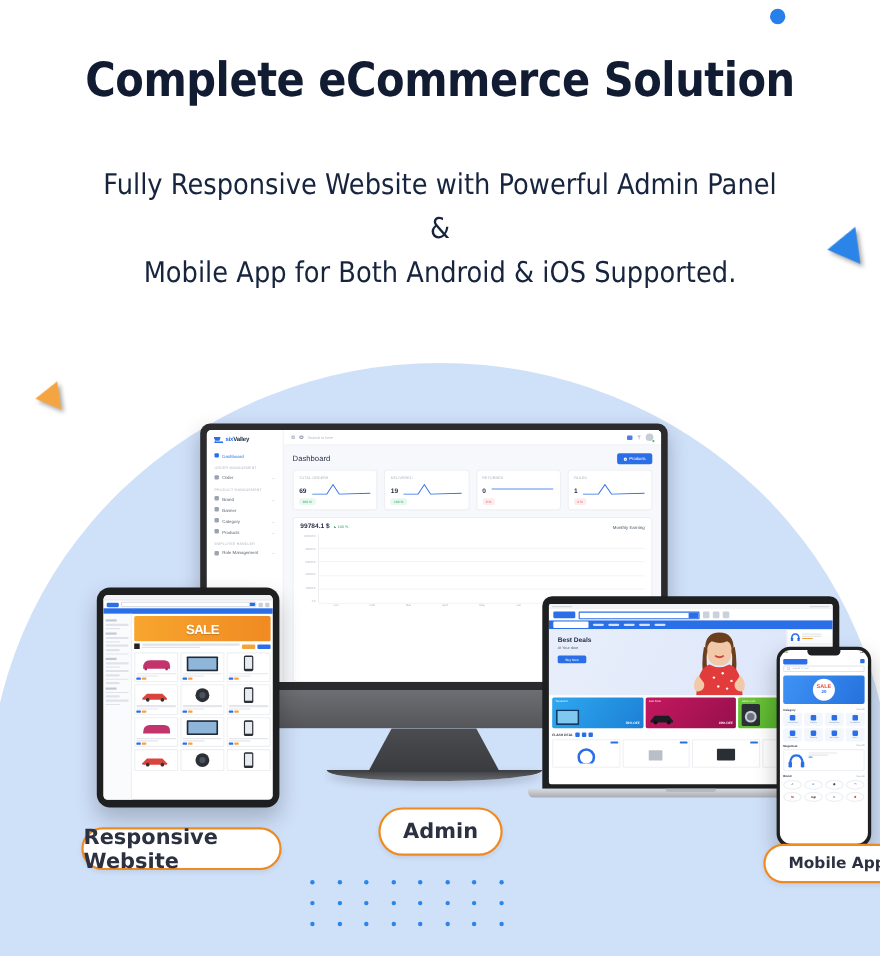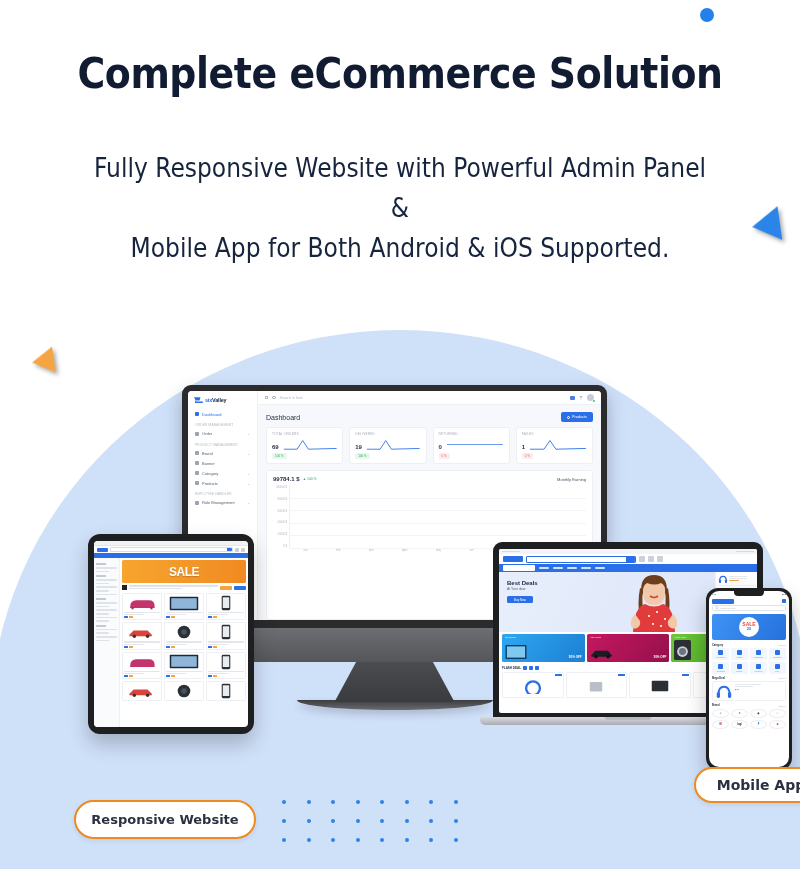--- a/index.html
+++ b/index.html
@@ -267,21 +267,21 @@
   .pbrands .b { height:9px; border-radius:50%; background:#fff; border:0.5px solid #eceef2;
     display:flex; align-items:center; justify-content:center; font-size:2.6px; font-weight:700; }
 
   
   .pill-label {
     position:absolute; background:#fff; border:2px solid #ef8a20;
     border-radius:30px; display:flex; align-items:center; justify-content:center;
     font-family:"DejaVu Sans", sans-serif; font-weight:700; color:#2b3140;
     box-shadow:0 2px 5px rgba(0,0,0,.08);
   }
-  #pill-responsive { left:74px; top:800px; width:182px; height:39px; font-size:13px; }
+  #pill-responsive { left:74px; top:752px; width:182px; height:39px; font-size:19px; }
   #pill-admin      { left:344px; top:734px; width:113px; height:44px; font-size:19px; }
   #pill-website    { left:573px; top:742px; width:99px; height:36px; font-size:14px; }
   #pill-mobile     { left:694px; top:767px; width:134px; height:36px; font-size:14px; }
 </style>
 </head>
 <body>
 
 <div class="stage">
 
   <div class="dot-accent"></div>
@@ -1006,15 +1006,16 @@
         <div class="b" style="color:#111"></div>
         <div class="b" style="color:#d0021b">M</div>
         <div class="b" style="color:#222">logi</div>
         <div class="b" style="color:#1560bd">F</div>
         <div class="b" style="color:#e2231a">❄</div>
       </div>
     </div>
   </div>
 
   <div class="pill-label" id="pill-responsive">Responsive Website</div>
+  <div class="pill-label" id="pill-admin">Admin</div>
   <div class="pill-label" id="pill-mobile">Mobile App</div>
 
 </div>
 
 </body></html>

